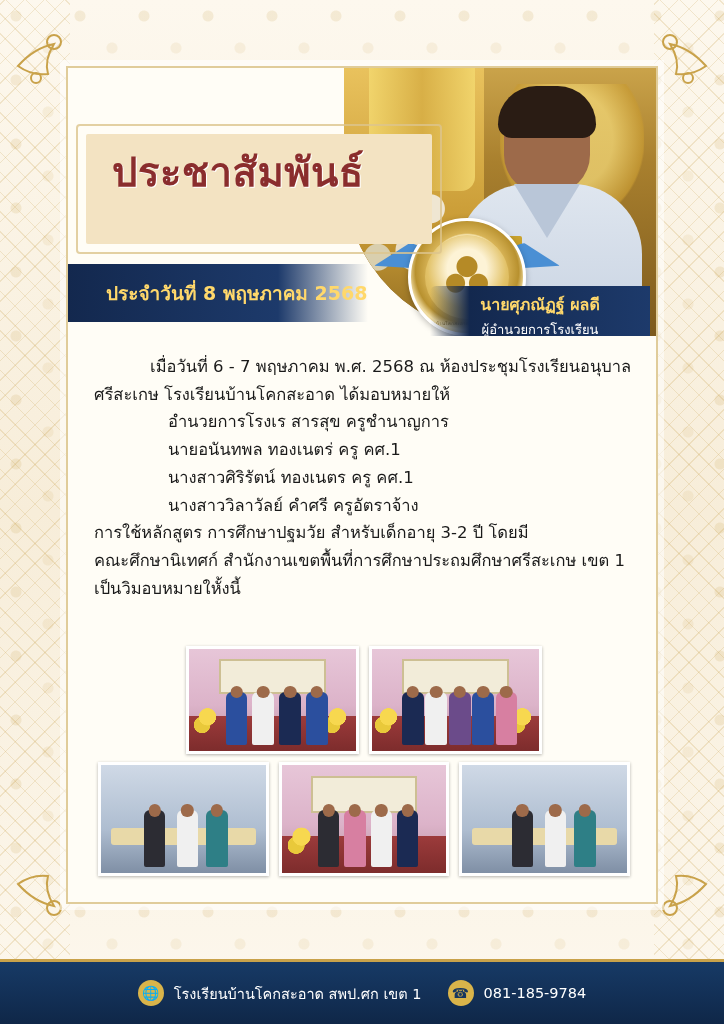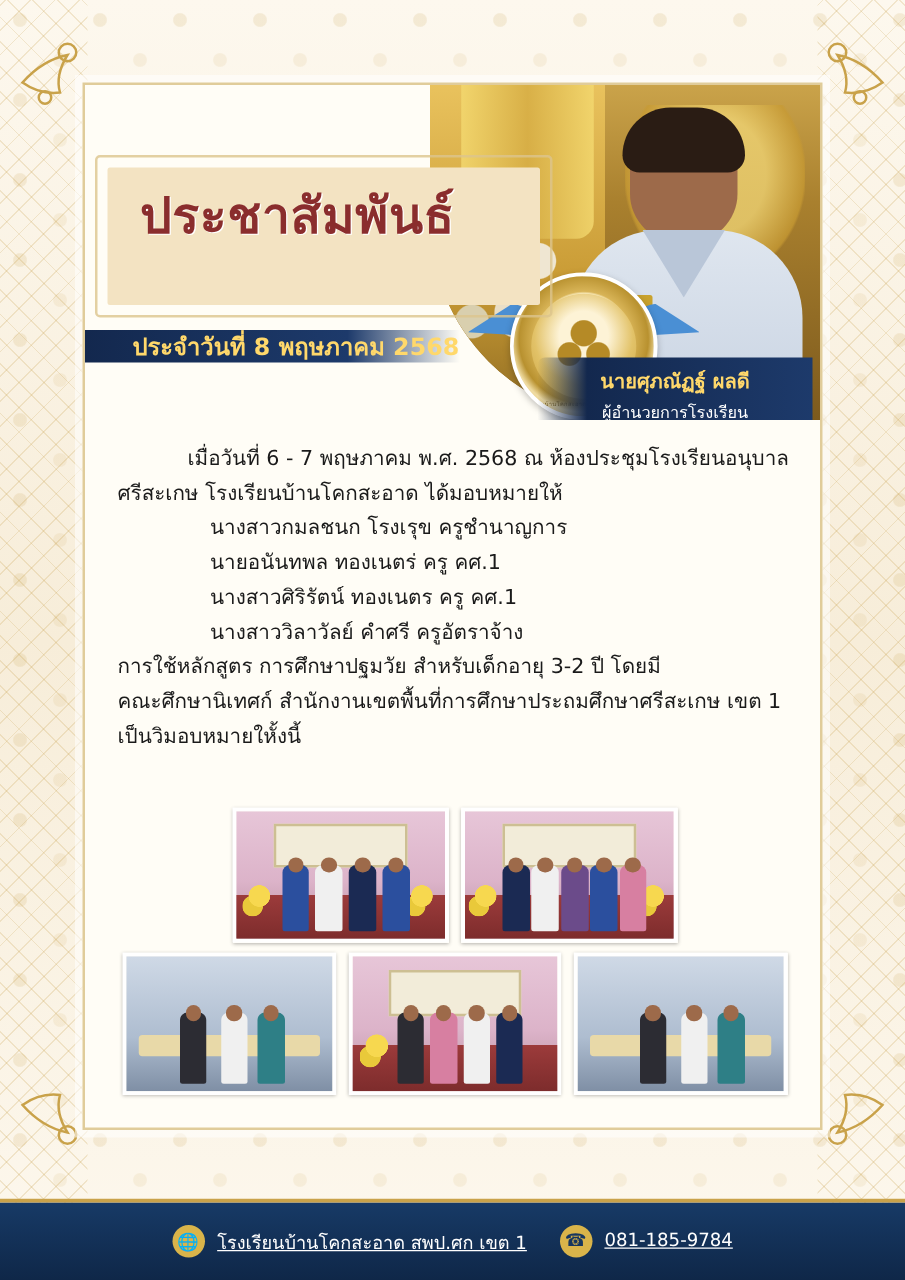--- a/index.html
+++ b/index.html
@@ -170,21 +170,21 @@
     font-size: 40px; font-weight: bold; color: #8a2d2d;
     letter-spacing: .5px;
     text-shadow: 1px 1px 0 #fff;
     white-space: nowrap;
   }
   .title-sub {
     position: absolute; left: 26px; top: 58px;
     font-size: 23px; color: #6c3a1e; white-space: nowrap;
   }
   .date-bar {
-    position: absolute; left: 0; top: 196px; width: 300px; height: 26px;
+    position: absolute; left: 0; top: 196px; width: 300px; height: 58px;
     background: linear-gradient(90deg, #13284e 0%, #1d3a6b 70%, rgba(29,58,107,0) 100%);
     display: flex; align-items: center;
   }
   .date-text {
     color: #ffd86b; font-size: 19px; font-weight: bold; padding-left: 38px; white-space: nowrap;
   }
 
   
   .name-ribbon {
     position: absolute; right: 6px; top: 218px; width: 220px; padding: 6px 12px 8px 12px;
@@ -232,21 +232,21 @@
     position: absolute; left: 0; right: 0; bottom: 0; height: 62px;
     background: linear-gradient(180deg, #173a66 0%, #0f2748 100%);
     display: flex; align-items: center; justify-content: center; gap: 26px;
   }
   .footer-item { display: flex; align-items: center; gap: 10px; }
   .f-icon {
     width: 26px; height: 26px; border-radius: 50%;
     background: #d9b44a; color: #16365f;
     display: flex; align-items: center; justify-content: center; font-size: 14px;
   }
-  .f-text { color: #ffffff; font-size: 14.5px; text-decoration: underline; }
+  .f-text { color: #ffffff; font-size: 14.5px; }
   .footer-top-rule { position: absolute; left: 0; right: 0; top: -3px; height: 3px; background: #c9a24a; }
 </style>
 </head>
 <body>
 
 <div class="page">
   <div class="orn-pattern"></div>
   <div class="orn-edge-l"></div>
   <div class="orn-edge-r"></div>
 
@@ -307,21 +307,21 @@
 
       <div class="name-ribbon">
         <div class="n1">นายศุภณัฏฐ์ ผลดี</div>
         <div class="n2">ผู้อำนวยการโรงเรียน</div>
       </div>
     </div>
 
     <div class="body-text">
       <p class="indent-1">เมื่อวันที่ 6 - 7 พฤษภาคม พ.ศ. 2568 ณ ห้องประชุมโรงเรียนอนุบาล</p>
       <p>ศรีสะเกษ  โรงเรียนบ้านโคกสะอาด ได้มอบหมายให้</p>
-      <p class="center-ish">นางสาวกมลชนก โรงเรุข ครูชำนาญการ</p>
+      <p class="center-ish">อำนวยการโรงเร สารสุข ครูชำนาญการ</p>
       <p class="center-ish">นายอนันทพล ทองเนตร่ ครู คศ.1</p>
       <p class="center-ish">นางสาวศิริรัตน์ ทองเนตร ครู คศ.1</p>
       <p class="center-ish">นางสาววิลาวัลย์ คำศรี ครูอัตราจ้าง</p>
       <p>การใช้หลักสูตร การศึกษาปฐมวัย สำหรับเด็กอายุ 3-2 ปี โดยมี</p>
       <p>คณะศึกษานิเทศก์ สำนักงานเขตพื้นที่การศึกษาประถมศึกษาศรีสะเกษ เขต 1</p>
       <p>เป็นวิมอบหมายใหั้งนี้</p>
     </div>
 
     <div class="grid">
       <div class="row1">

